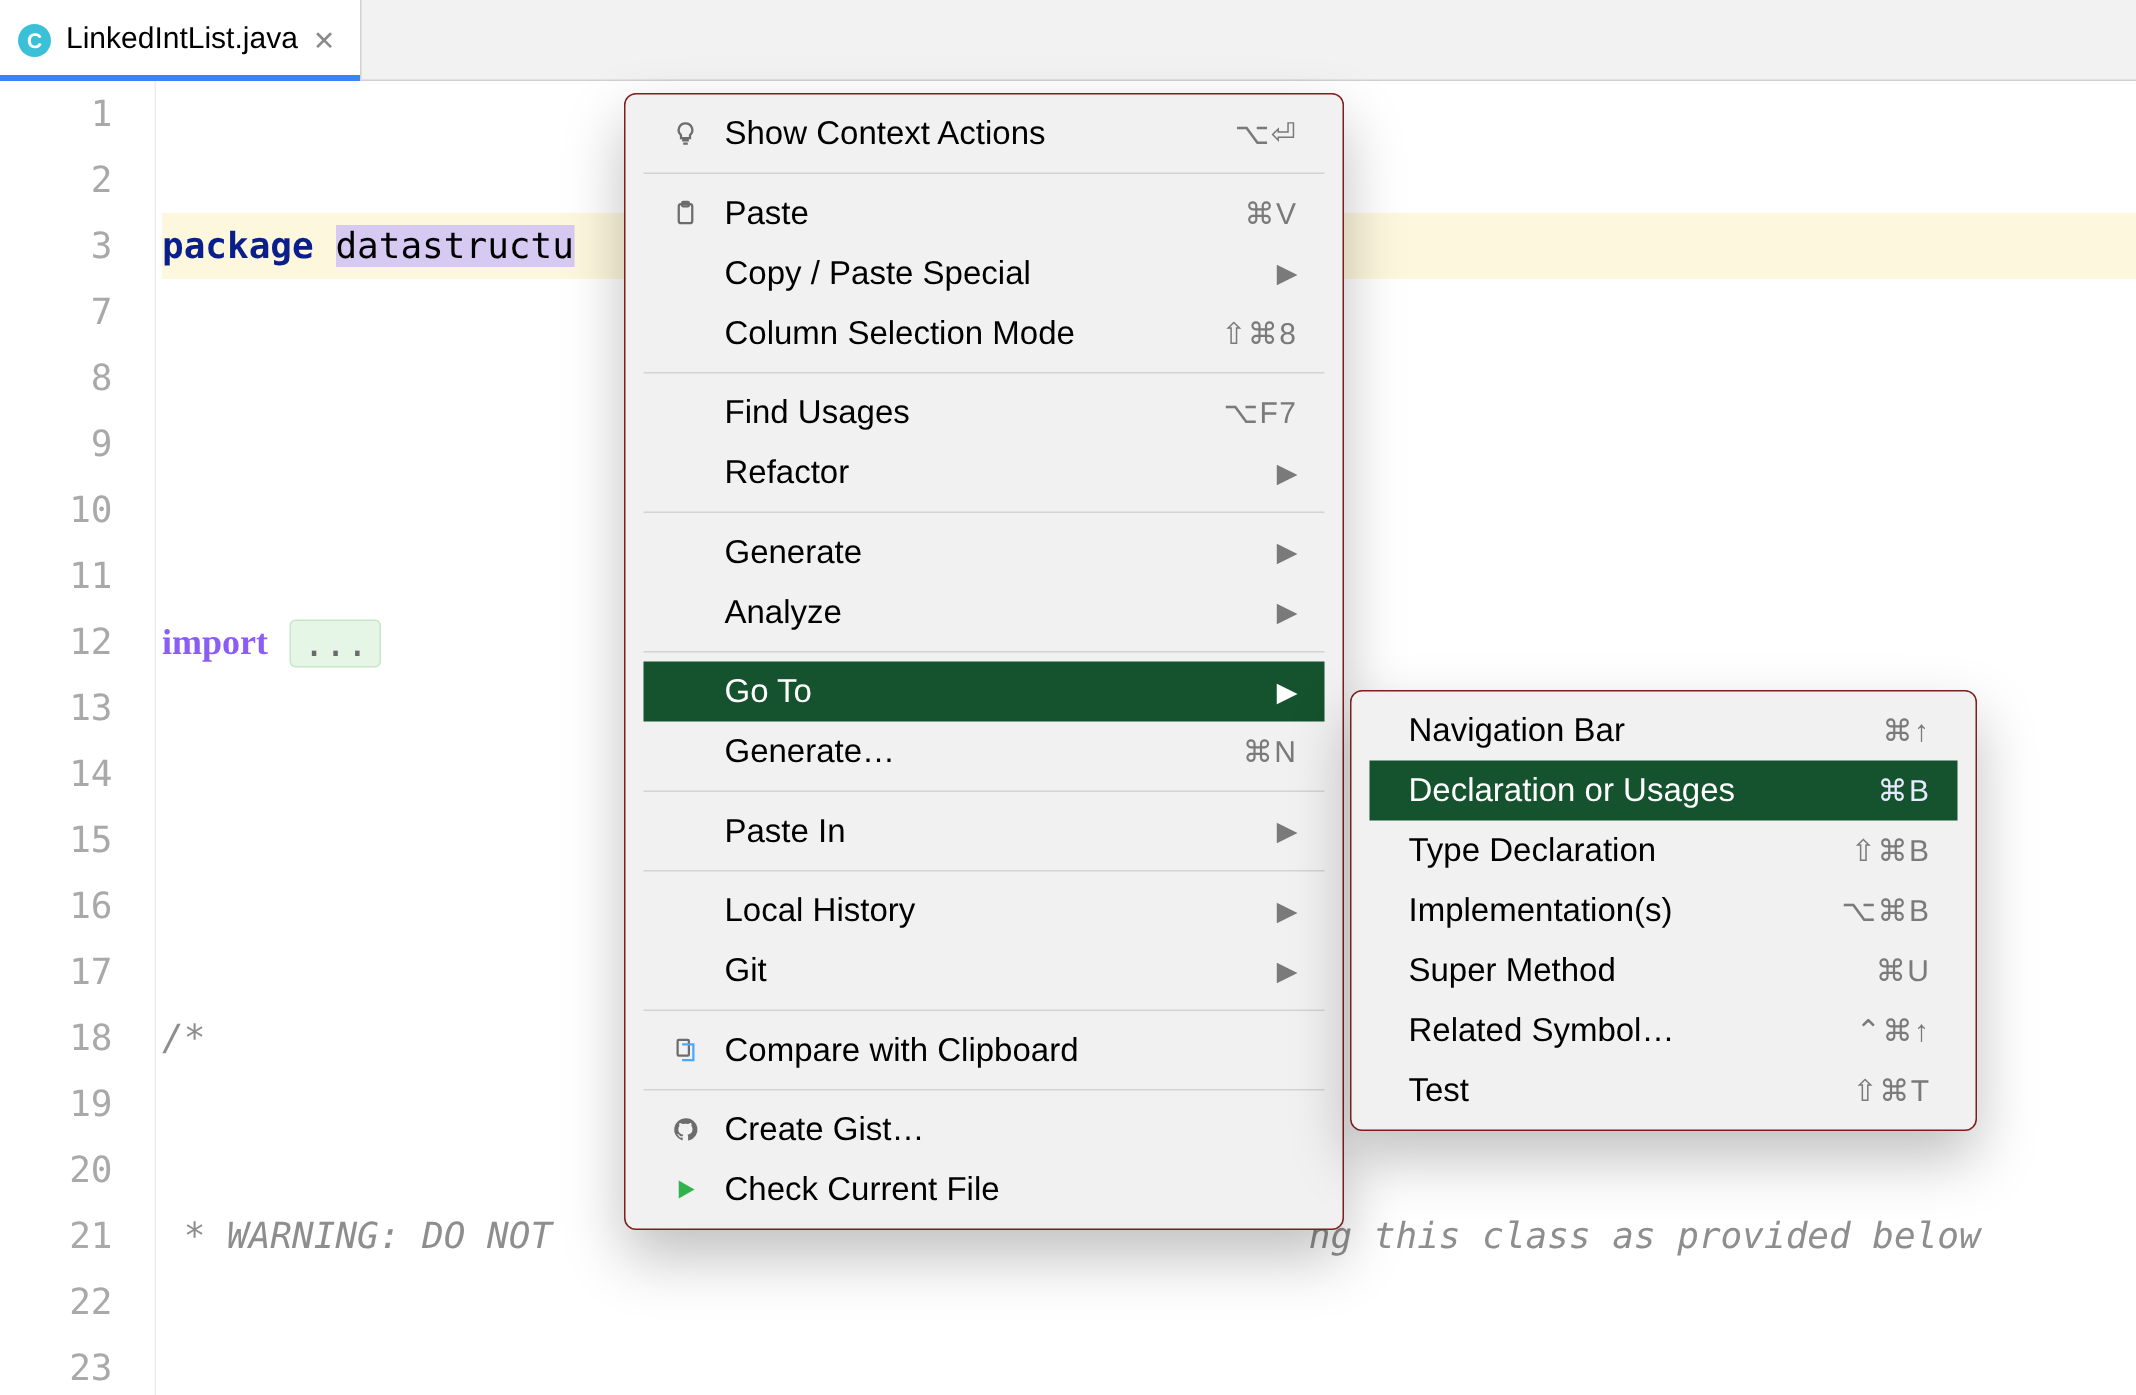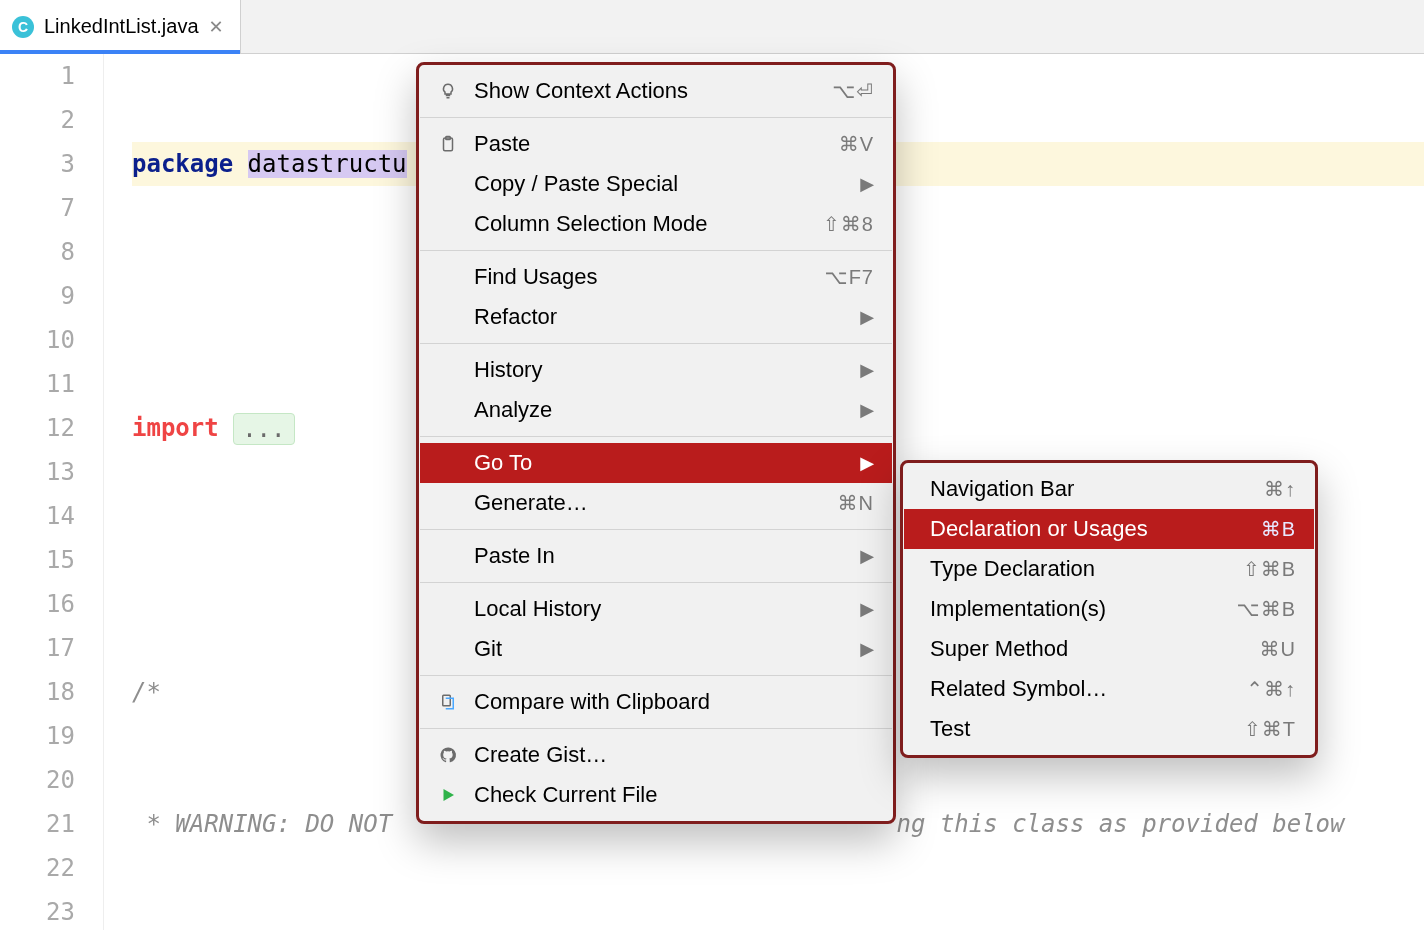--- a/index.html
+++ b/index.html
@@ -61,62 +61,61 @@
     padding-right: 28px;
     border-right: 1px solid #eee;
     user-select: none;
   }
   .gutter .ln { height: 44px; }
   .code {
     flex: 1;
     padding-left: 4px;
     white-space: pre;
     position: relative;
-    margin-left: 24px;
   }
   .code .line { height: 44px; }
   .line.hl { background: #fdf7dd; }
   .kw { color: #0b1f8c; font-weight: bold; font-style: normal; }
-  .kw2 { color: #ef4444; font-weight: bold; }
+  .kw2 { color: #8b5cf6; font-weight: bold; font-family: Liberation Serif, serif; }
   .sel { background: #d6c9f2; }
   .comment { color: #8e8e8e; font-style: italic; }
   .fold-box {
     display: inline-block;
     background: #e6f6e6;
     border: 1px solid #c5e7c5;
     border-radius: 4px;
     padding: 0 8px;
     color: #6a6a6a;
     font-style: normal;
     height: 32px;
     line-height: 30px;
     vertical-align: middle;
   }
 
   
   .menu {
     position: absolute;
     background: #f1f1f1;
-    border: 3px solid #7f1d1d;
+    border: 1px solid #7f1d1d;
     border-radius: 8px;
     box-shadow: 0 18px 40px rgba(0,0,0,.25);
-    padding: 6px 1px;
+    padding: 6px 12px;
     font-family: -apple-system, "Helvetica Neue", Arial, sans-serif;
     font-size: 22px;
   }
   .menu.main { left: 416px; top: 62px; width: 480px; }
   .menu.sub  { left: 900px; top: 460px; width: 418px; }
   .menu .item {
     display: flex;
     align-items: center;
     height: 40px;
     padding: 0 18px 0 14px;
     gap: 12px;
   }
-  .menu .item.selected { background: #b91c1c; color: #fff; }
+  .menu .item.selected { background: #14532d; color: #fff; }
   .menu .item .micon { width: 28px; display:flex; align-items:center; justify-content:center; color:#6c6c6c; }
   .menu .item.selected .micon { color:#fff; }
   .menu .item .label { flex: 1; white-space: nowrap; }
   .menu .item .shortcut { color: #7a7a7a; font-size: 20px; letter-spacing: 1px; }
   .menu .item.selected .shortcut { color: #e8e8ff; }
   .menu .item .chev { color: #7a7a7a; font-size: 18px; }
   .menu .item.selected .chev { color: #fff; }
   .menu .sep { height: 1px; background: #d3d3d3; margin: 6px 0; }
 
   .sub .item { padding-left: 26px; }
@@ -217,21 +216,21 @@
     <span class="shortcut">⌥F7</span>
   </div>
   <div class="item">
     <span class="micon"></span>
     <span class="label">Refactor</span>
     <span class="chev">▶</span>
   </div>
   <div class="sep"></div>
   <div class="item">
     <span class="micon"></span>
-    <span class="label">History</span>
+    <span class="label">Generate</span>
     <span class="chev">▶</span>
   </div>
   <div class="item">
     <span class="micon"></span>
     <span class="label">Analyze</span>
     <span class="chev">▶</span>
   </div>
   <div class="sep"></div>
   <div class="item selected">
     <span class="micon"></span>

